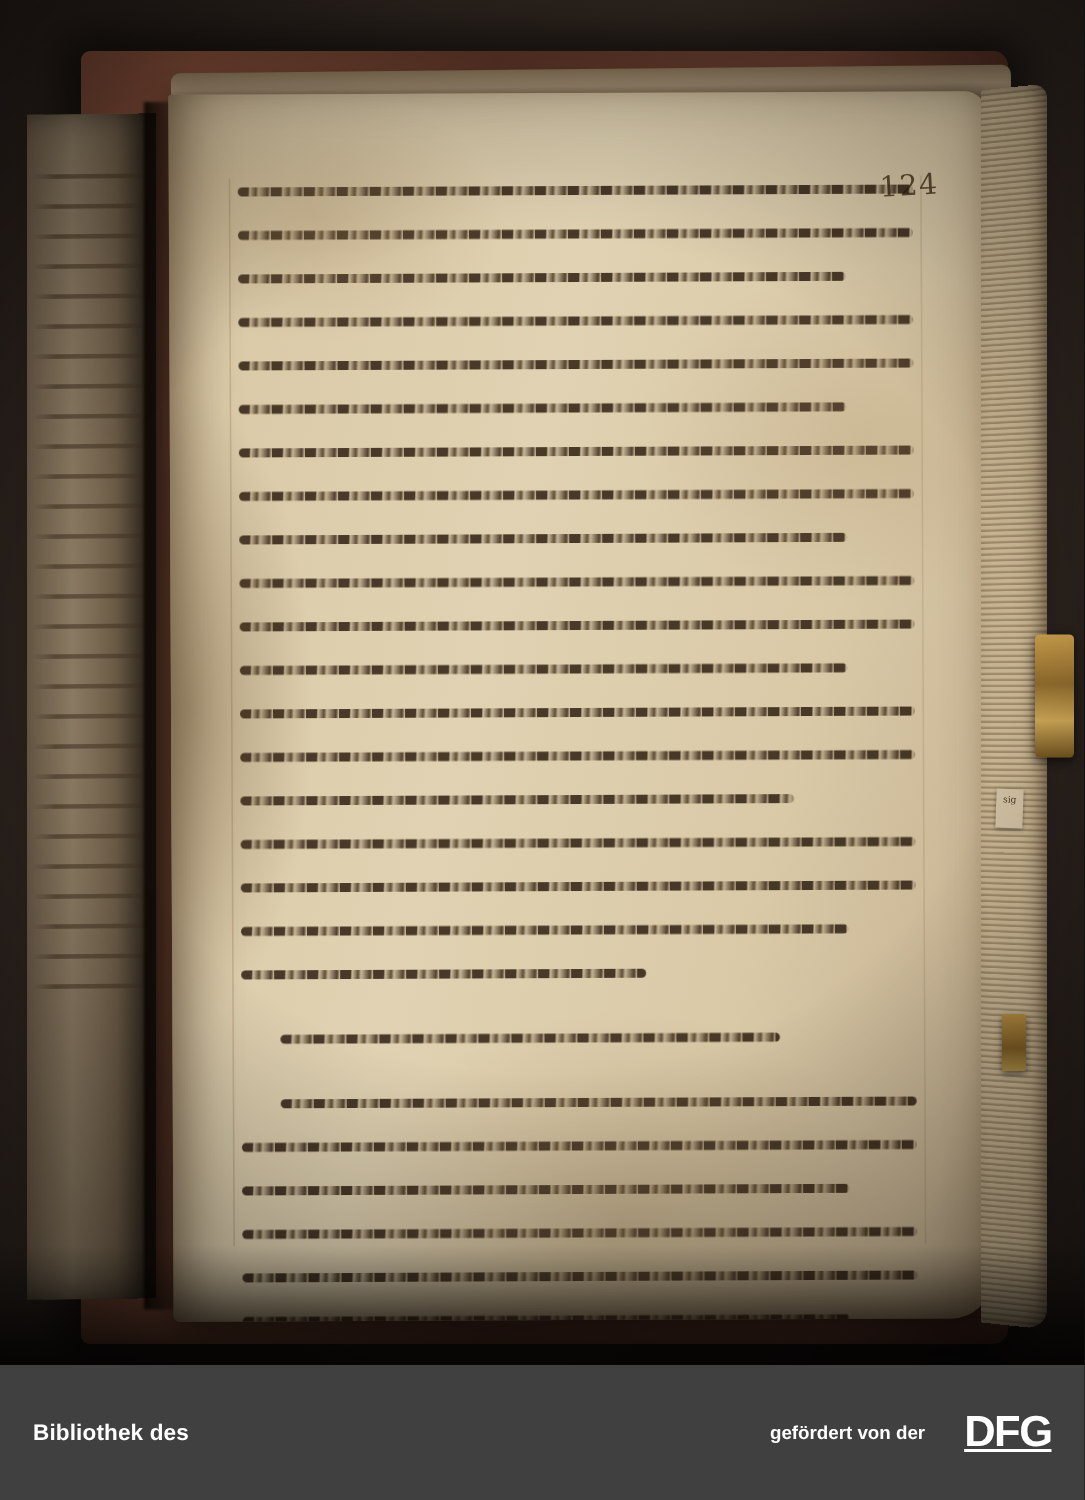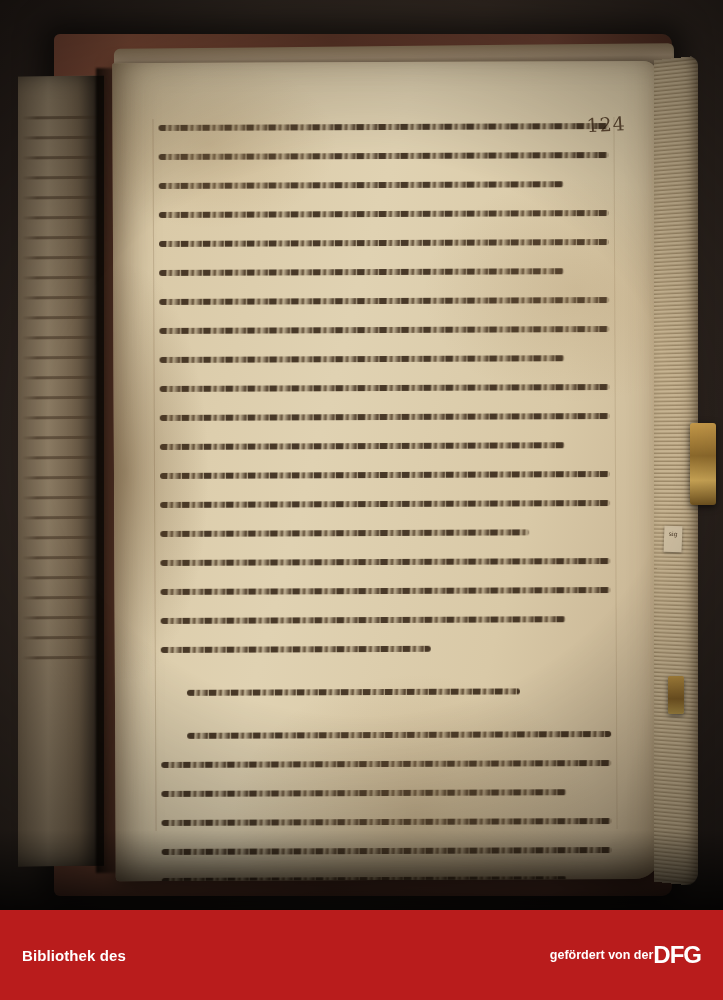--- a/index.html
+++ b/index.html
@@ -289,53 +289,54 @@
     pointer-events: none;
   }
 
   
   .footer {
     position: absolute;
     left: 0;
     bottom: 0;
     width: 723px;
     height: 90px;
-    background: #b91c1c;
+    background: #404040;
     display: flex;
     align-items: center;
     justify-content: space-between;
     padding: 0 22px;
     box-sizing: border-box;
   }
   .footer-left {
     color: #ffffff;
     font-size: 15px;
     line-height: 21px;
     font-weight: bold;
     letter-spacing: 0.1px;
   }
   .footer-right {
     display: flex;
     align-items: center;
-    gap: 0;
+    gap: 26px;
   }
   .funder-text {
     color: #ffffff;
     font-size: 12.5px;
     line-height: 17px;
     text-align: left;
     font-weight: bold;
   }
   .dfg-logo {
     color: #ffffff;
-    font-size: 24px;
+    font-size: 29px;
     font-weight: bold;
     letter-spacing: -1px;
     font-family: "Liberation Sans", sans-serif;
     line-height: 40px;
+    text-decoration: underline;
   }
 </style>
 </head>
 <body>
 
 <div id="page">
 
   <div class="scene">
     <div class="backdrop"></div>
 

